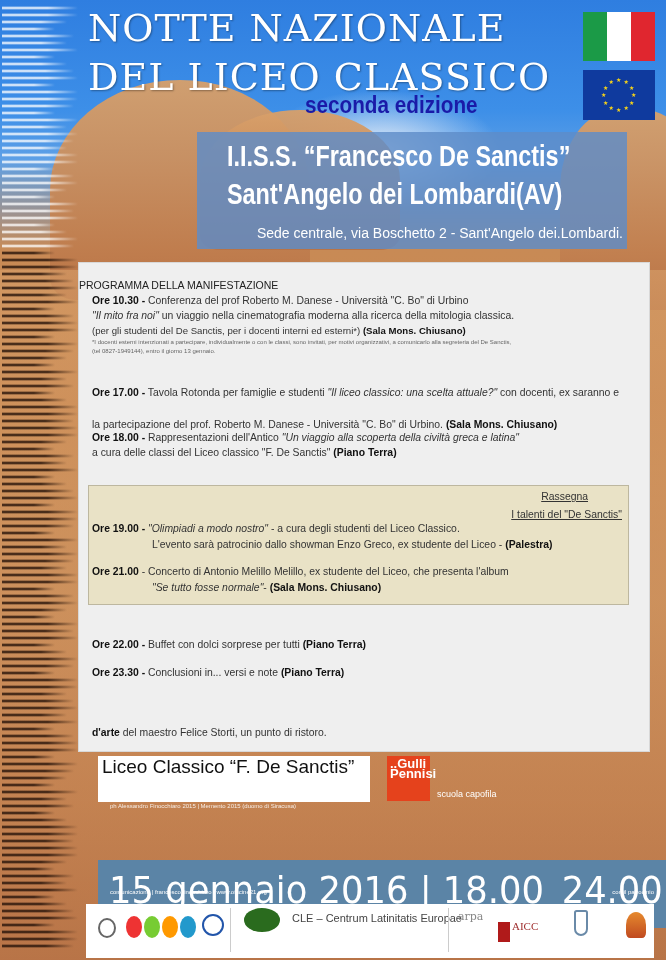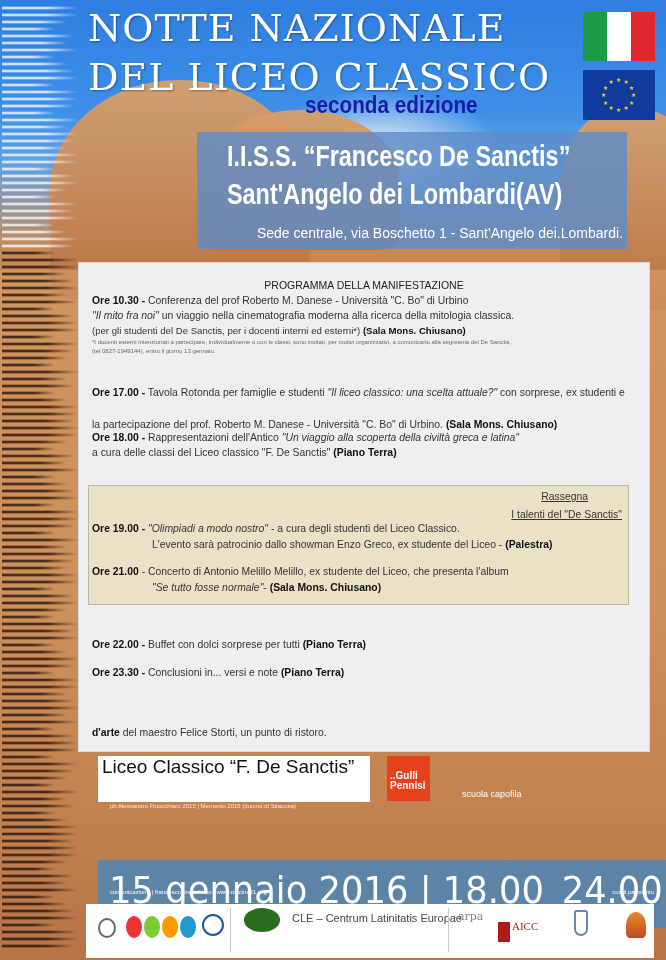--- a/index.html
+++ b/index.html
@@ -26,35 +26,35 @@
   .flag-it span { flex:1; }
   .flag-eu { position:absolute; left:583px; top:70px; width:72px; height:50px; background:#0f3a9e; }
   .flag-eu .star { position:absolute; color:#f8d418; font-size:6px; line-height:6px; }
 
   .school-box { position:absolute; left:197px; top:132px; width:430px; height:117px; background:rgba(94,140,200,.82); }
   .school-name { position:absolute; left:30px; top:6px; color:#fff; font-weight:bold; font-size:30px; transform:scaleX(.78); transform-origin:left; white-space:nowrap; line-height:36px; }
   .school-name.l2 { top:44px; }
   .school-addr { position:absolute; right:4px; top:93px; color:#fff; font-size:14px; white-space:nowrap; }
 
   .program { position:absolute; left:78px; top:262px; width:572px; height:490px; background:#efefef; border:1px solid #d8d8d8; font-size:10.4px; color:#333; }
-  .program .heading { position:absolute; top:16px; left:0; width:100%; text-align:center; font-size:10.5px; color:#222; }
+  .program .heading { position:absolute; top:16px; left:0; width:100%; text-align:left; font-size:10.5px; color:#222; }
   .ev { position:absolute; left:13px; white-space:nowrap; line-height:15px; }
   .ev b, .b { font-weight:bold; color:#111; }
   .ev i { font-style:italic; }
   .note { position:absolute; left:13px; font-size:6px; color:#666; line-height:9px; white-space:nowrap; }
 
   .rassegna { position:absolute; left:9px; top:222px; width:541px; height:120px; background:#e9e2c6; border:1px solid #bdb79f; }
   .rassegna .r1 { position:absolute; right:40px; top:5px; text-decoration:underline; font-size:10.4px; }
   .rassegna .r2 { position:absolute; right:6px; top:23px; text-decoration:underline; font-size:10.4px; }
 
   .footer-white { position:absolute; left:98px; top:756px; width:272px; height:46px; background:#fff; }
   .footer-white .n1 { position:absolute; left:4px; top:0; font-size:19px; color:#111; white-space:nowrap; }
   .footer-white .n2 { position:absolute; left:10px; top:25px; font-size:13px; color:#222; white-space:nowrap; }
-  .logo-gp { position:absolute; left:387px; top:756px; width:43px; height:45px; background:#e5421c; color:#fff; font-size:10px; font-weight:bold; padding:15px 3px; line-height:10px; }
-  .logo-gp-text { position:absolute; left:437px; top:789px; color:#fff; font-size:9px;margin-left:25px; }
+  .logo-gp { position:absolute; left:387px; top:756px; width:43px; height:45px; background:#e5421c; color:#fff; font-size:13px; font-weight:bold; padding:3px 3px; line-height:10px; }
+  .logo-gp-text { position:absolute; left:437px; top:789px; color:#fff; font-size:9px; }
   .photo-credit { position:absolute; left:110px; top:803px; color:#fff; font-size:6px; opacity:.85; white-space:nowrap; }
 
   .date-bar { position:absolute; left:98px; top:860px; width:568px; height:68px; background:#5b84a6; }
   .date-bar span { position:absolute; left:11px; top:8px; color:#fff; font-size:38px; font-family:"DejaVu Sans", sans-serif; white-space:nowrap; transform:scaleX(.93); transform-origin:left; }
   .comm { position:absolute; left:110px; top:889px; color:#fff; font-size:6px; white-space:nowrap; }
   .patrocinio { position:absolute; right:12px; top:889px; color:#fff; font-size:6px; }
 
   .logos { position:absolute; left:86px; top:904px; width:568px; height:54px; background:#fff; display:flex; align-items:center; }
   .lg { position:absolute; }
   .cle-text { position:absolute; left:206px; top:8px; font-size:11px; color:#444; white-space:nowrap; }
@@ -228,41 +228,41 @@
       <span class="star" style="left: 20.0096px; top: 14.5px;">★</span>
       <span class="star" style="left: 25.5px; top: 9.00962px;">★</span>
       <span class="star" style="left: 33px; top: 7px;">★</span>
       <span class="star" style="left: 40.5px; top: 9.00962px;">★</span>
       <span class="star" style="left: 45.9904px; top: 14.5px;">★</span>
     </div>
 
   <div class="school-box">
     <div class="school-name">I.I.S.S. “Francesco De Sanctis”</div>
     <div class="school-name l2">Sant'Angelo dei Lombardi(AV)</div>
-    <div class="school-addr">Sede centrale, via Boschetto 1 - Sant'Angelo dei.Lombardi.</div>
+    <div class="school-addr">Sede centrale, via Boschetto 2 - Sant'Angelo dei.Lombardi.</div>
   </div>
 
   <div class="program">
     <div class="heading">PROGRAMMA DELLA MANIFESTAZIONE</div>
 
     <div class="ev" style="top:30px;">
       <b>Ore 10.30 -</b>
       <span>Conferenza del prof Roberto M. Danese - Università "C. Bo" di Urbino</span>
     </div>
     <div class="ev" style="top:45px;">
       <i>"Il mito fra noi"</i><span> un viaggio nella cinematografia moderna alla ricerca della mitologia classica.</span>
     </div>
     <div class="ev" style="top:60px;font-size:9.6px;">
       <span>(per gli studenti del De Sanctis, per i docenti interni ed esterni*) </span><b>(Sala Mons. Chiusano)</b>
     </div>
     <div class="note" style="top:75px;">*I docenti esterni intenzionati a partecipare, individualmente o con le classi, sono invitati, per motivi organizzativi, a comunicarlo alla segreteria del De Sanctis,</div>
     <div class="note" style="top:84px;">(tel 0827-1949144), entro il giorno 13 gennaio.</div>
 
     <div class="ev" style="top:122px;">
-      <b>Ore 17.00 -</b><span> Tavola Rotonda per famiglie e studenti  </span><i>"Il liceo classico: una scelta attuale?"</i><span> con sorprese, ex studenti e</span>
+      <b>Ore 17.00 -</b><span> Tavola Rotonda per famiglie e studenti  </span><i>"Il liceo classico: una scelta attuale?"</i><span> con docenti, ex saranno e</span>
     </div>
     <div class="ev" style="top:154px;">
       <span>la partecipazione del prof. Roberto M. Danese - Università "C. Bo" di Urbino. </span><b>(Sala Mons. Chiusano)</b>
     </div>
 
     <div class="ev" style="top:167px;">
       <b>Ore 18.00 -</b><span> Rappresentazioni dell'Antico </span><i>"Un viaggio alla scoperta della civiltà greca e latina"</i>
     </div>
     <div class="ev" style="top:182px;">
       <span>a cura delle classi del Liceo classico "F. De Sanctis" </span><b>(Piano Terra)</b>

